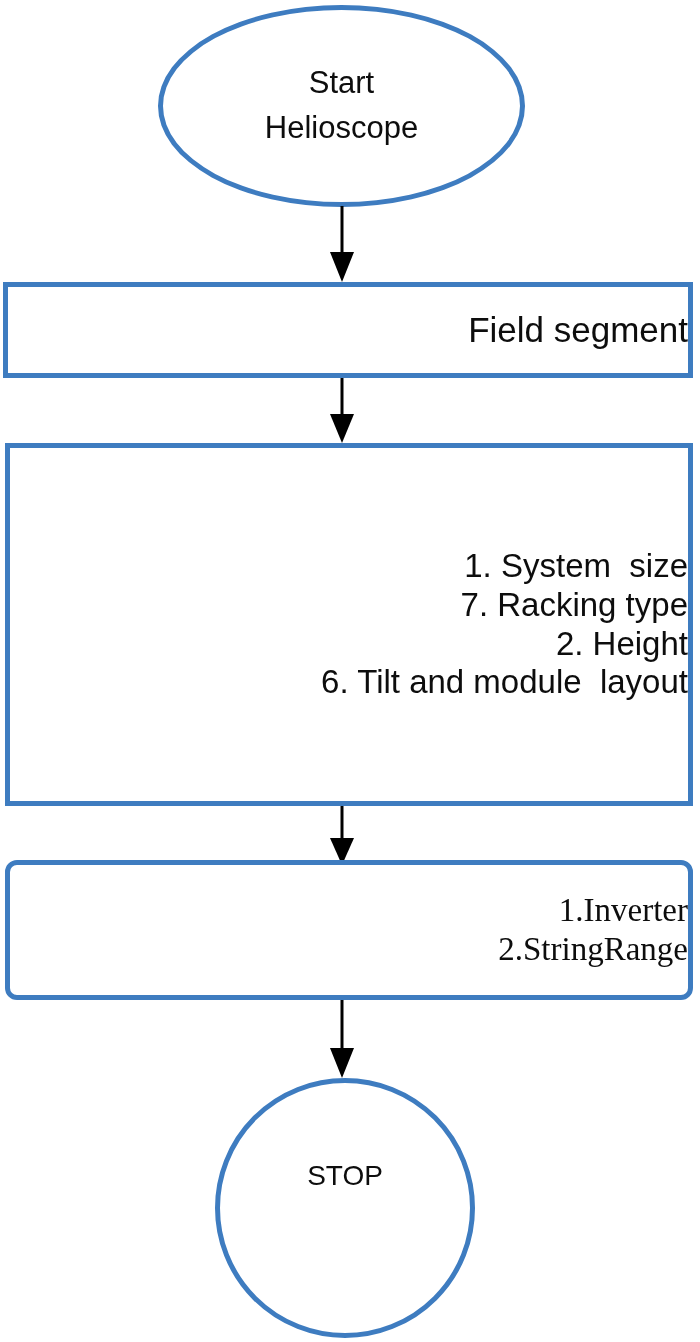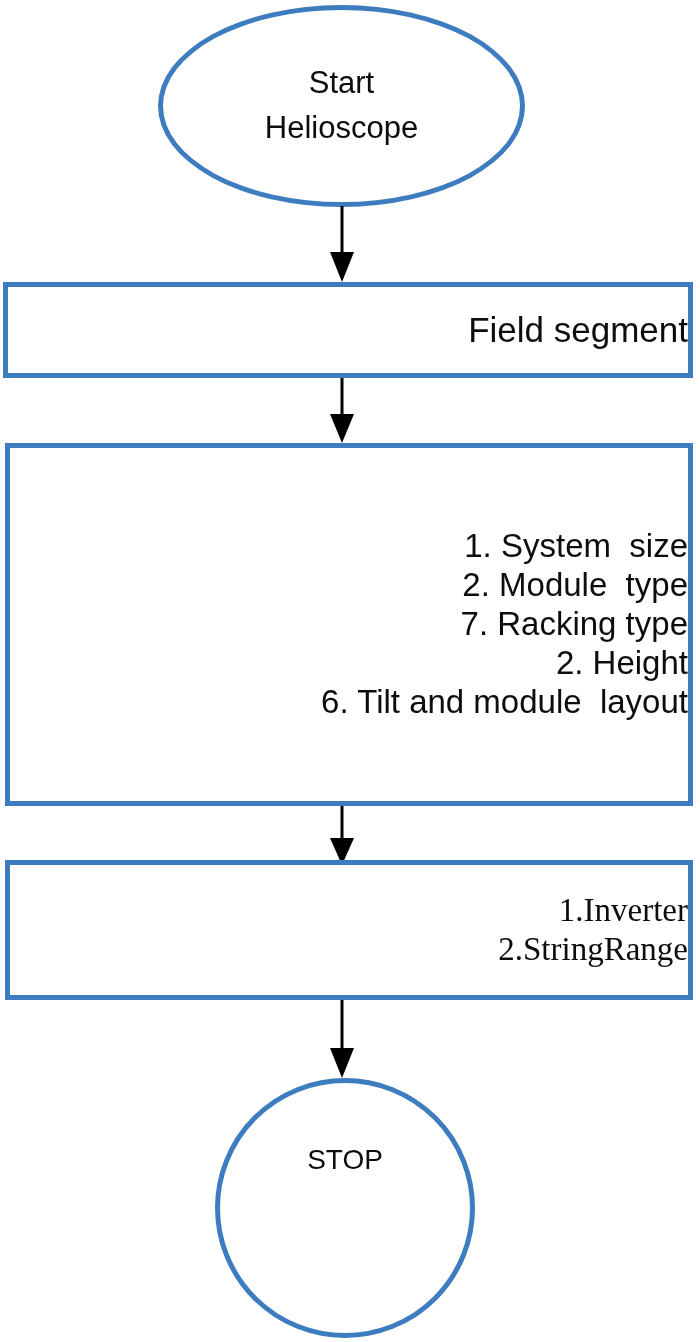--- a/index.html
+++ b/index.html
@@ -74,21 +74,21 @@
   .connector {
     position: absolute;
     pointer-events: none;
   }
   .connector svg { display: block; }
 
   
   .fs-start   { font-size: 31px; }
   .fs-field   { font-size: 35px; }
   .fs-list    { font-size: 33px; }
-  .fs-inv     { font-size: 33px; }
+  .fs-inv     { font-size: 33px; border-radius: 12px; }
   .fs-stop    { font-size: 28px; }
 
   .lh-start { line-height: 56px; }
   .lh-list  { line-height: 56px; padding-left: 48px; }
   .lh-inv   { line-height: 52px; }
 </style>
 </head>
 <body>
 
 <div id="canvas">
@@ -111,21 +111,20 @@
 
   <div class="connector" style="left:325px; top:378px; width:36px; height:66px;">
     <svg width="36" height="66" viewBox="0 0 36 66" aria-hidden="true">
       <line x1="17" y1="0" x2="17" y2="46" stroke="#000000" stroke-width="3"></line>
       <polygon points="17,65 5,36 29,36" fill="#000000"></polygon>
     </svg>
   </div>
 
   <div class="node-rect fs-list lh-list" style="left: 5px; top: 443px; width: 688px; height: 363px; --stroke: #3E7CC0;">
     <span class="node-line t-sans">1. System  size</span>
-    <span class="node-line t-sans">2. Module  type</span>
     <span class="node-line t-sans">7. Racking type</span>
     <span class="node-line t-sans">2. Height</span>
     <span class="node-line t-sans">6. Tilt and module  layout</span>
   </div>
 
   <div class="connector" style="left:325px; top:806px; width:36px; height:60px;">
     <svg width="36" height="60" viewBox="0 0 36 60" aria-hidden="true">
       <line x1="17" y1="0" x2="17" y2="42" stroke="#000000" stroke-width="3"></line>
       <polygon points="17,59 5,32 29,32" fill="#000000"></polygon>
     </svg>
@@ -137,16 +136,16 @@
   </div>
 
   <div class="connector" style="left:325px; top:1000px; width:36px; height:80px;">
     <svg width="36" height="80" viewBox="0 0 36 80" aria-hidden="true">
       <line x1="17" y1="0" x2="17" y2="56" stroke="#000000" stroke-width="3"></line>
       <polygon points="17,78 5,48 29,48" fill="#000000"></polygon>
     </svg>
   </div>
 
   <div class="node-circle fs-stop" style="left: 215px; top: 1078px; width: 260px; height: 260px; --stroke: #3E7CC0;">
-    <span class="node-line t-sans" style="margin-top:60px;">STOP</span>
+    <span class="node-line t-sans" style="margin-top:76px;">STOP</span>
   </div>
 
 </div>
 
 </body></html>

